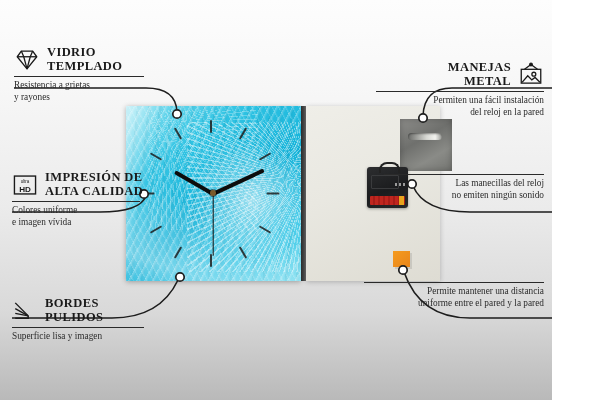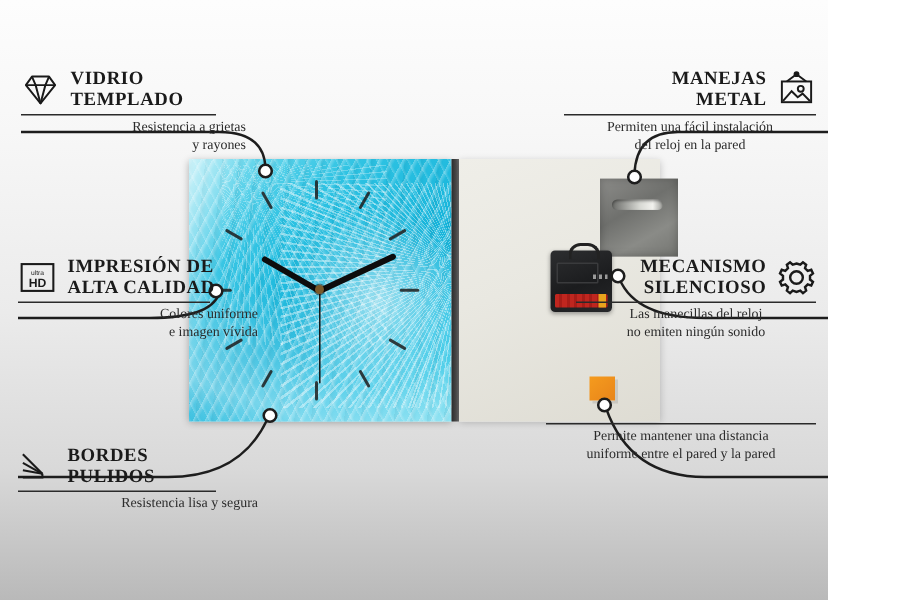--- a/index.html
+++ b/index.html
@@ -107,24 +107,24 @@
     font-family:"Liberation Serif", serif;
     font-size:12.5px;line-height:13.5px;letter-spacing:.4px;color:#1a1a1a;font-weight:700;
     text-transform:uppercase;white-space:pre-line;
   }
   .feat .rule{height:1px;background:#2a2a2a;margin:3px 0 3px;}
   .feat .sub{
     font-family:"Liberation Serif", serif;
     font-size:9.3px;line-height:11.5px;color:#2b2b2b;white-space:pre-line;
   }
   .feat.left .ttl{text-align:left;}
-  .feat.left .sub{text-align:right;}
+  .feat.left .sub{text-align:left;}
   .feat.right .head{flex-direction:row;justify-content:flex-end;}
   .feat.right .ttl{text-align:right;}
-  .feat.right .sub{text-align:center;}
+  .feat.right .sub{text-align:right;}
   .ico{width:26px;height:26px;flex:0 0 26px;display:block;}
 </style>
 </head>
 <body>
 
 <div id="stage">
 
   <div id="product">
 
     <div class="panel-front">
@@ -235,53 +235,43 @@
           <path d="M4 6 L20 22"></path>
             <path d="M4 13 L20 22"></path>
             <path d="M4 19 L20 22"></path>
             <path d="M20 22 L20 25 L4 25"></path>
         </g>
       </svg>
       <div class="ttl">BORDES
 PULIDOS</div>
     </div>
     <div class="rule" style="width:132px;"></div>
-    <div class="sub">Resistencia lisa y segura</div>
-  </div>
-
-  <div class="feat right" style="right:8px;top:46px;width:168px;">
+    <div class="sub">Superficie lisa y imagen</div>
+  </div>
+
+  <div class="feat right" style="right:8px;top:61px;width:168px;">
     <div class="head">
       <div class="ttl" style="flex:1;">MANEJAS
 METAL</div>
       <svg class="ico" viewBox="0 0 32 32">
         <g fill="none" stroke="#1a1a1a" stroke-width="1.6">
           <rect x="4" y="9" width="24" height="17"></rect>
           <path d="M16 3 L8 9 M16 3 L24 9"></path>
           <circle cx="16" cy="3" r="1.6" fill="#1a1a1a"></circle>
           <circle cx="19.5" cy="15" r="2.4"></circle>
           <path d="M5 25 L12 17 L17 22 L21 19 L27 25"></path>
         </g>
       </svg>
     </div>
     <div class="rule" style="width:100%;"></div>
     <div class="sub">Permiten una fácil instalación
 del reloj en la pared</div>
   </div>
 
   <div class="feat right" style="right:8px;top:171px;width:160px;">
-    <div class="head">
-      <div class="ttl" style="flex:1;">MECANISMO
-SILENCIOSO</div>
-      <svg class="ico" viewBox="0 0 32 32">
-        <g fill="none" stroke="#1a1a1a" stroke-width="2">
-          <path d="M16 4.5 l3.1 1.0 2.2-2.0 2.6 2.0 -0.9 2.9 2.2 2.2 2.9-0.9 1.4 3.0 -2.4 1.9 0 3.1 2.4 1.9 -1.4 3.0 -2.9-0.9 -2.2 2.2 0.9 2.9 -2.6 2.0 -2.2-2.0 -3.1 1.0 -3.1-1.0 -2.2 2.0 -2.6-2.0 0.9-2.9 -2.2-2.2 -2.9 0.9 -1.4-3.0 2.4-1.9 0-3.1 -2.4-1.9 1.4-3.0 2.9 0.9 2.2-2.2 -0.9-2.9 2.6-2.0 2.2 2.0 Z"></path>
-          <circle cx="16" cy="16" r="5.2"></circle>
-        </g>
-      </svg>
-    </div>
     <div class="rule" style="width:100%;"></div>
     <div class="sub">Las manecillas del reloj
 no emiten ningún sonido</div>
   </div>
 
   <div class="feat right" style="right:8px;top:279px;width:180px;">
     <div class="rule" style="width:100%;"></div>
     <div class="sub">Permite mantener una distancia
 uniforme entre el pared y la pared</div>
   </div>

